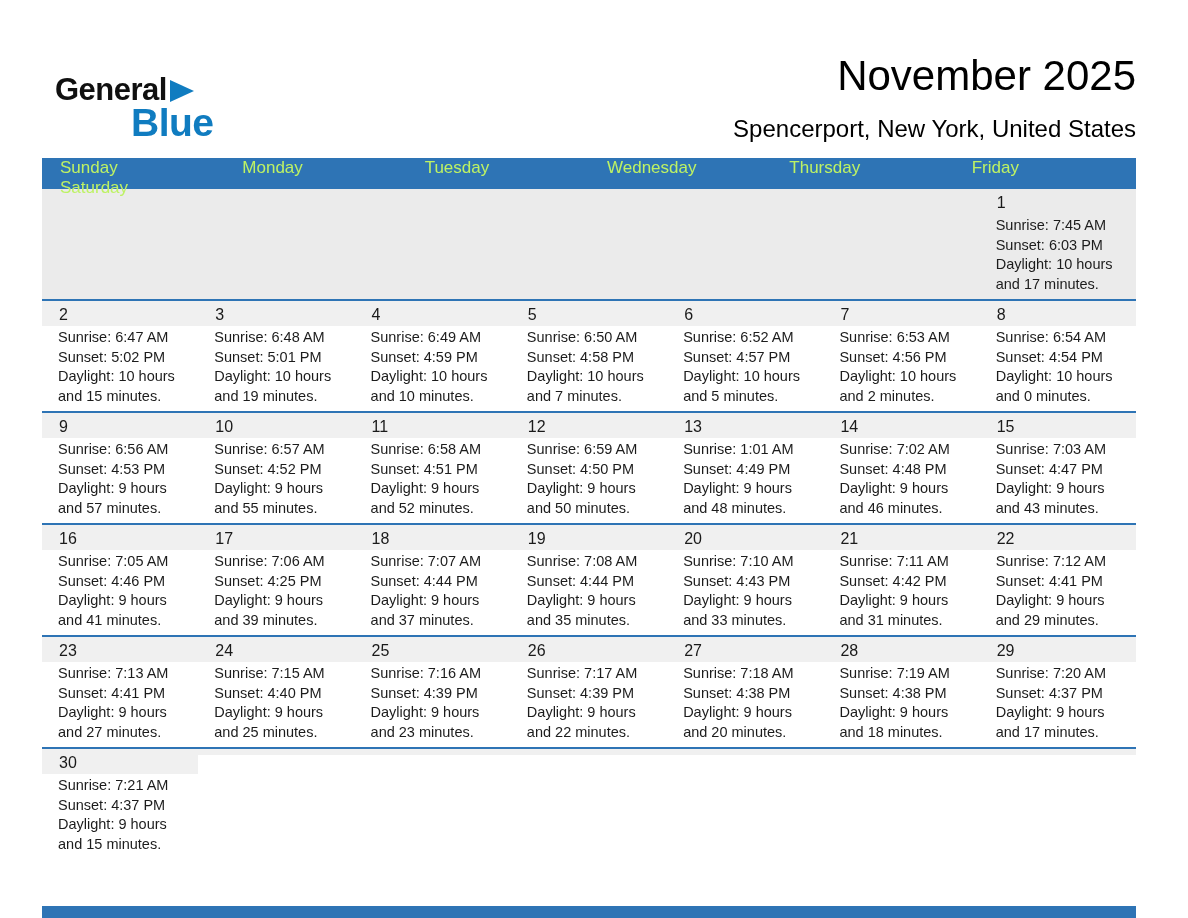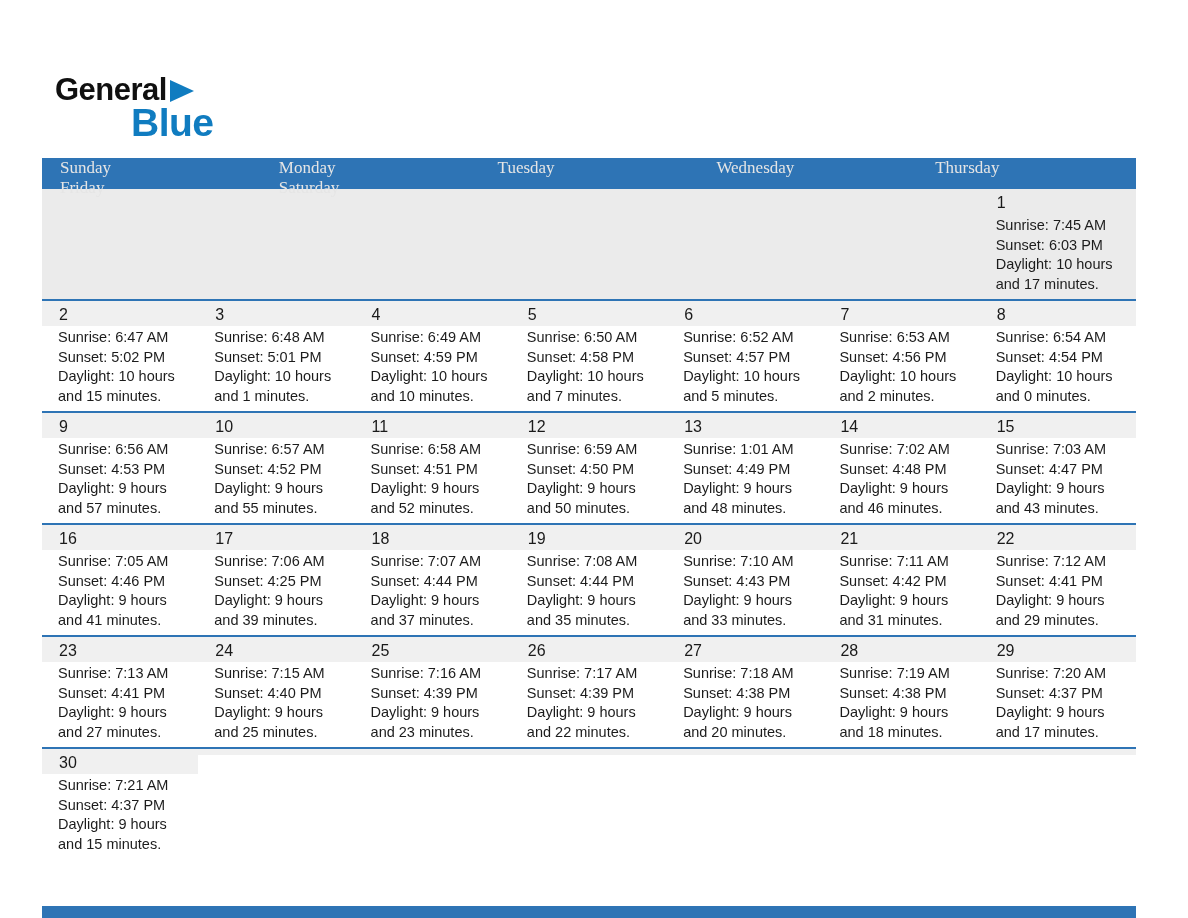--- a/index.html
+++ b/index.html
@@ -24,23 +24,23 @@
   .logo-line2 { font-size:39px; font-weight:700; color:var(--logo-blue); margin-left:76px; margin-top:-7px; letter-spacing:-0.5px; }
 
   
   .header-text { position:absolute; right:52px; top:52px; text-align:right; }
   .title { font-size:42px; font-weight:400; color:#000; }
   .subtitle { font-size:24px; font-weight:500; color:#000; margin-top:15px; }
 
   
   .calendar { position:absolute; left:42px; top:158px; width:1094px; }
   .weekday-row {
-    display:grid; grid-template-columns:repeat(5,1fr);
-    background:var(--header-blue); color:#e5e5e5;
-    height:31px; align-items:center;font-family:Liberation Serif, serif;
+    display:grid; grid-template-columns:repeat(6,1fr);
+    background:var(--header-blue); color:#bef264;
+    height:31px; align-items:center;
   }
   .weekday { padding-left:18px; font-size:17px; font-weight:400; }
 
   .week-row { display:grid; grid-template-columns:repeat(7,1fr); border-top:2px solid var(--header-blue); background:#fff; }
   .week-row.first { border-top:none; }
   .week-row.shaded { background:var(--week1-bg); }
   .week-row.shaded .daynum { background:transparent; }
 
   .daynum {
     background:var(--strip-bg);
@@ -58,20 +58,24 @@
 <div class="page">
 
   <div class="logo">
     <div class="logo-line1">
       <span>General</span>
       <span class="logo-flag"></span>
     </div>
     <div class="logo-line2">Blue</div>
   </div>
 
+  <div class="header-text">
+    <div class="title">November 2025</div>
+    <div class="subtitle">Spencerport, New York, United States</div>
+  </div>
 
   <div class="calendar">
     <div class="weekday-row">
         <div class="weekday">Sunday</div>
         <div class="weekday">Monday</div>
         <div class="weekday">Tuesday</div>
         <div class="weekday">Wednesday</div>
         <div class="weekday">Thursday</div>
         <div class="weekday">Friday</div>
         <div class="weekday">Saturday</div>
@@ -121,21 +125,21 @@
               <div class="line">Daylight: 10 hours</div>
               <div class="line">and 15 minutes.</div>
             </div>
           </div>
           <div class="cell">
             <div class="daynum">3</div>
             <div class="cell-body">
               <div class="line">Sunrise: 6:48 AM</div>
               <div class="line">Sunset: 5:01 PM</div>
               <div class="line">Daylight: 10 hours</div>
-              <div class="line">and 1 minutes.</div>
+              <div class="line">and 19 minutes.</div>
             </div>
           </div>
           <div class="cell">
             <div class="daynum">4</div>
             <div class="cell-body">
               <div class="line">Sunrise: 6:49 AM</div>
               <div class="line">Sunset: 4:59 PM</div>
               <div class="line">Daylight: 10 hours</div>
               <div class="line">and 10 minutes.</div>
             </div>

